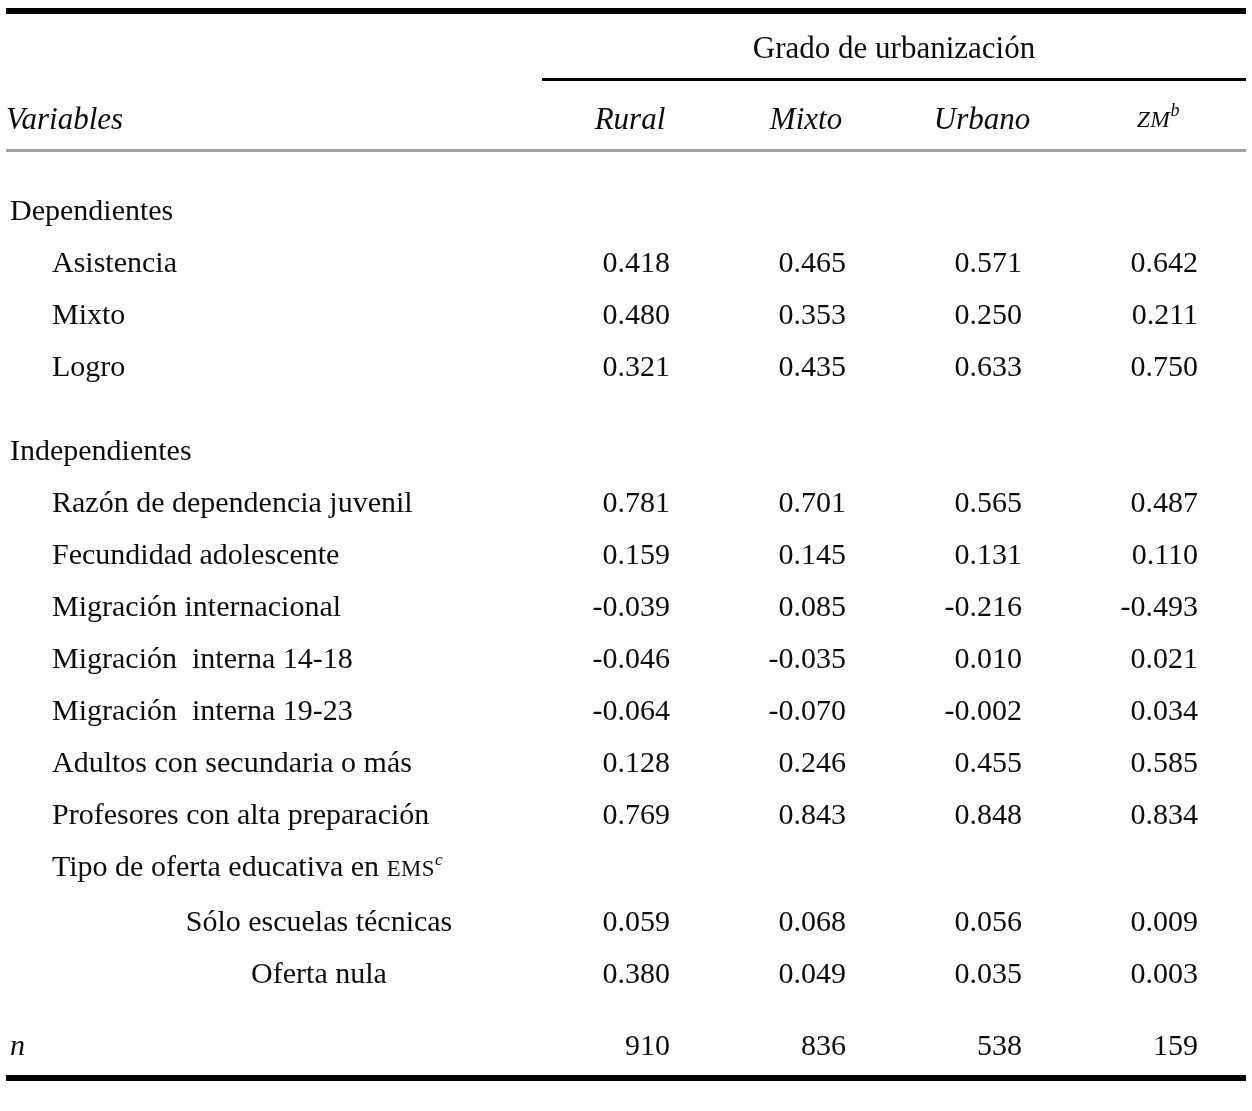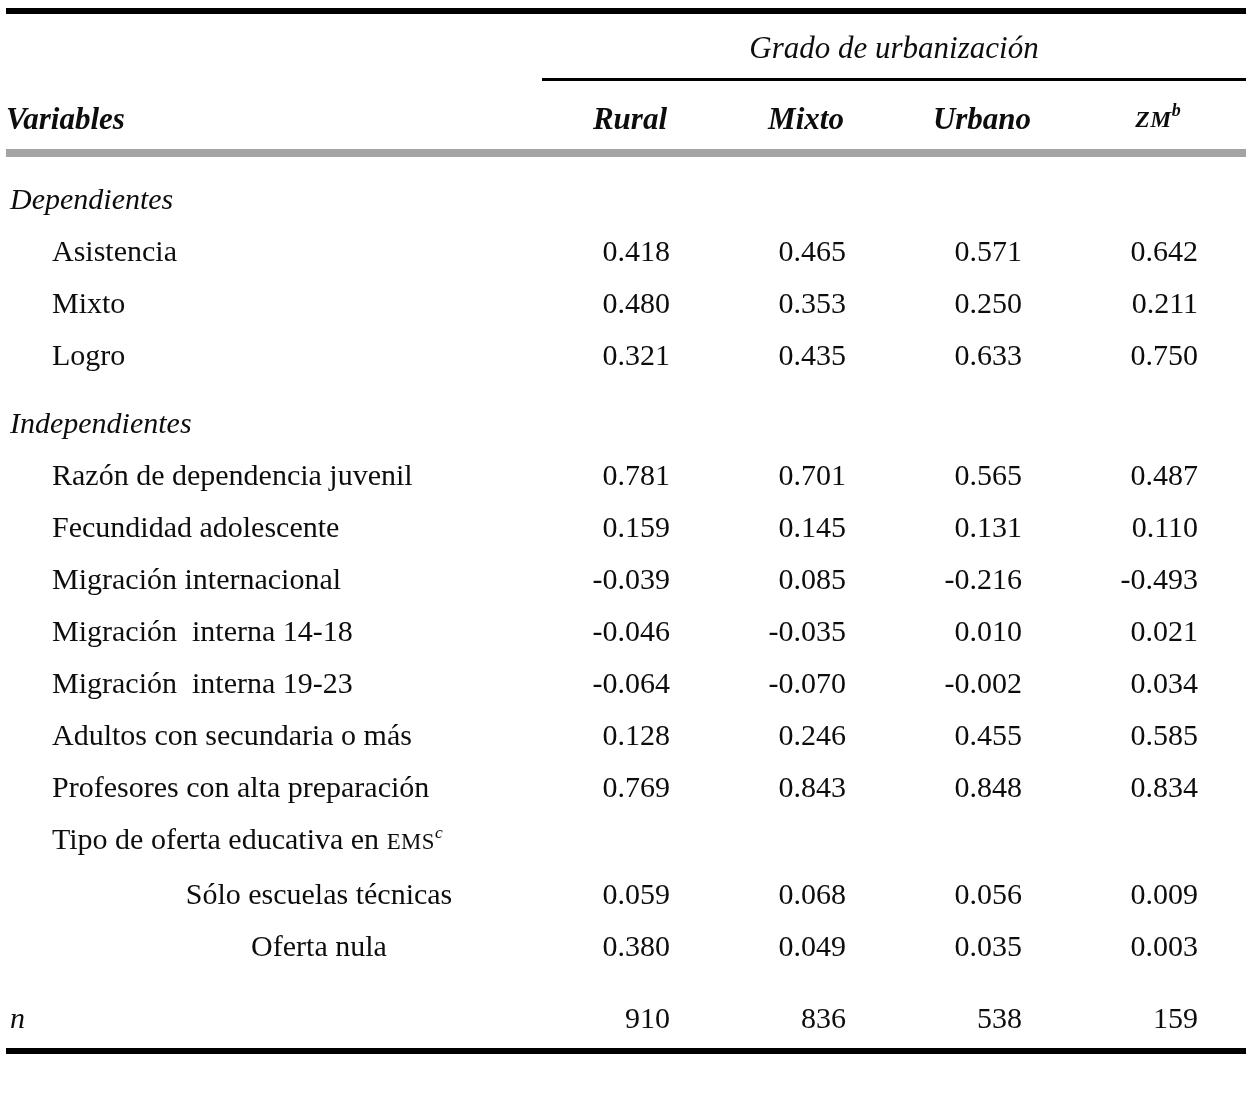--- a/index.html
+++ b/index.html
@@ -18,53 +18,52 @@
     table-layout: fixed;
     border-top: 6px solid #000;
     border-bottom: 6px solid #000;
   }
   col.c-label { width: 536px; }
   col.c-data  { width: 176px; }
 
   
   td.spanner {
     text-align: center;
-    font-style: italic;
     font-size: 31px;
     line-height: 32px;
     padding: 18px 0 14px 0;
     border-bottom: 3px solid #000;
   }
   td.stub-spacer { border: none; }
 
   
   tr.col-head-row th {
-    font-weight: bold;
+    font-weight: normal;
     font-style: italic;
     font-size: 31px;
     line-height: 32px;
     vertical-align: bottom;
     padding: 20px 0 14px 0;
-    border-bottom: 8px solid #a3a3a3;
+    border-bottom: 3px solid #a3a3a3;
   }
   th.stub-head { text-align: left; padding-left: 4px; }
   th.col-head  { text-align: center; }
 
   
   tbody td {
     font-size: 30px;
     line-height: 32px;
     padding: 10px 0;
     vertical-align: baseline;
   }
   td.label-cell { text-align: left; padding-left: 4px; }
   td.label-cell .lbl { white-space: pre-wrap; }
   tr.row-data td.label-cell { padding-left: 46px; }
   tr.indent-2 td.label-cell { padding-left: 90px; text-align: center; }
-  tr.row-section td { font-style: italic; padding-top: 26px; margin-left: 44px; }
+  tr.row-section td { padding-top: 42px; margin-left: 44px; }
   tr.row-n td.label-cell { font-style: italic; }
   tr.row-n td { padding-top: 30px; padding-bottom: 14px; }
   td.val-cell { text-align: right; padding-right: 48px; }
 
   .sc { font-size: 0.76em; letter-spacing: 0.5px; }
   sup.note {
     font-size: 0.58em;
     font-style: italic;
     vertical-align: super;
     line-height: 0;

